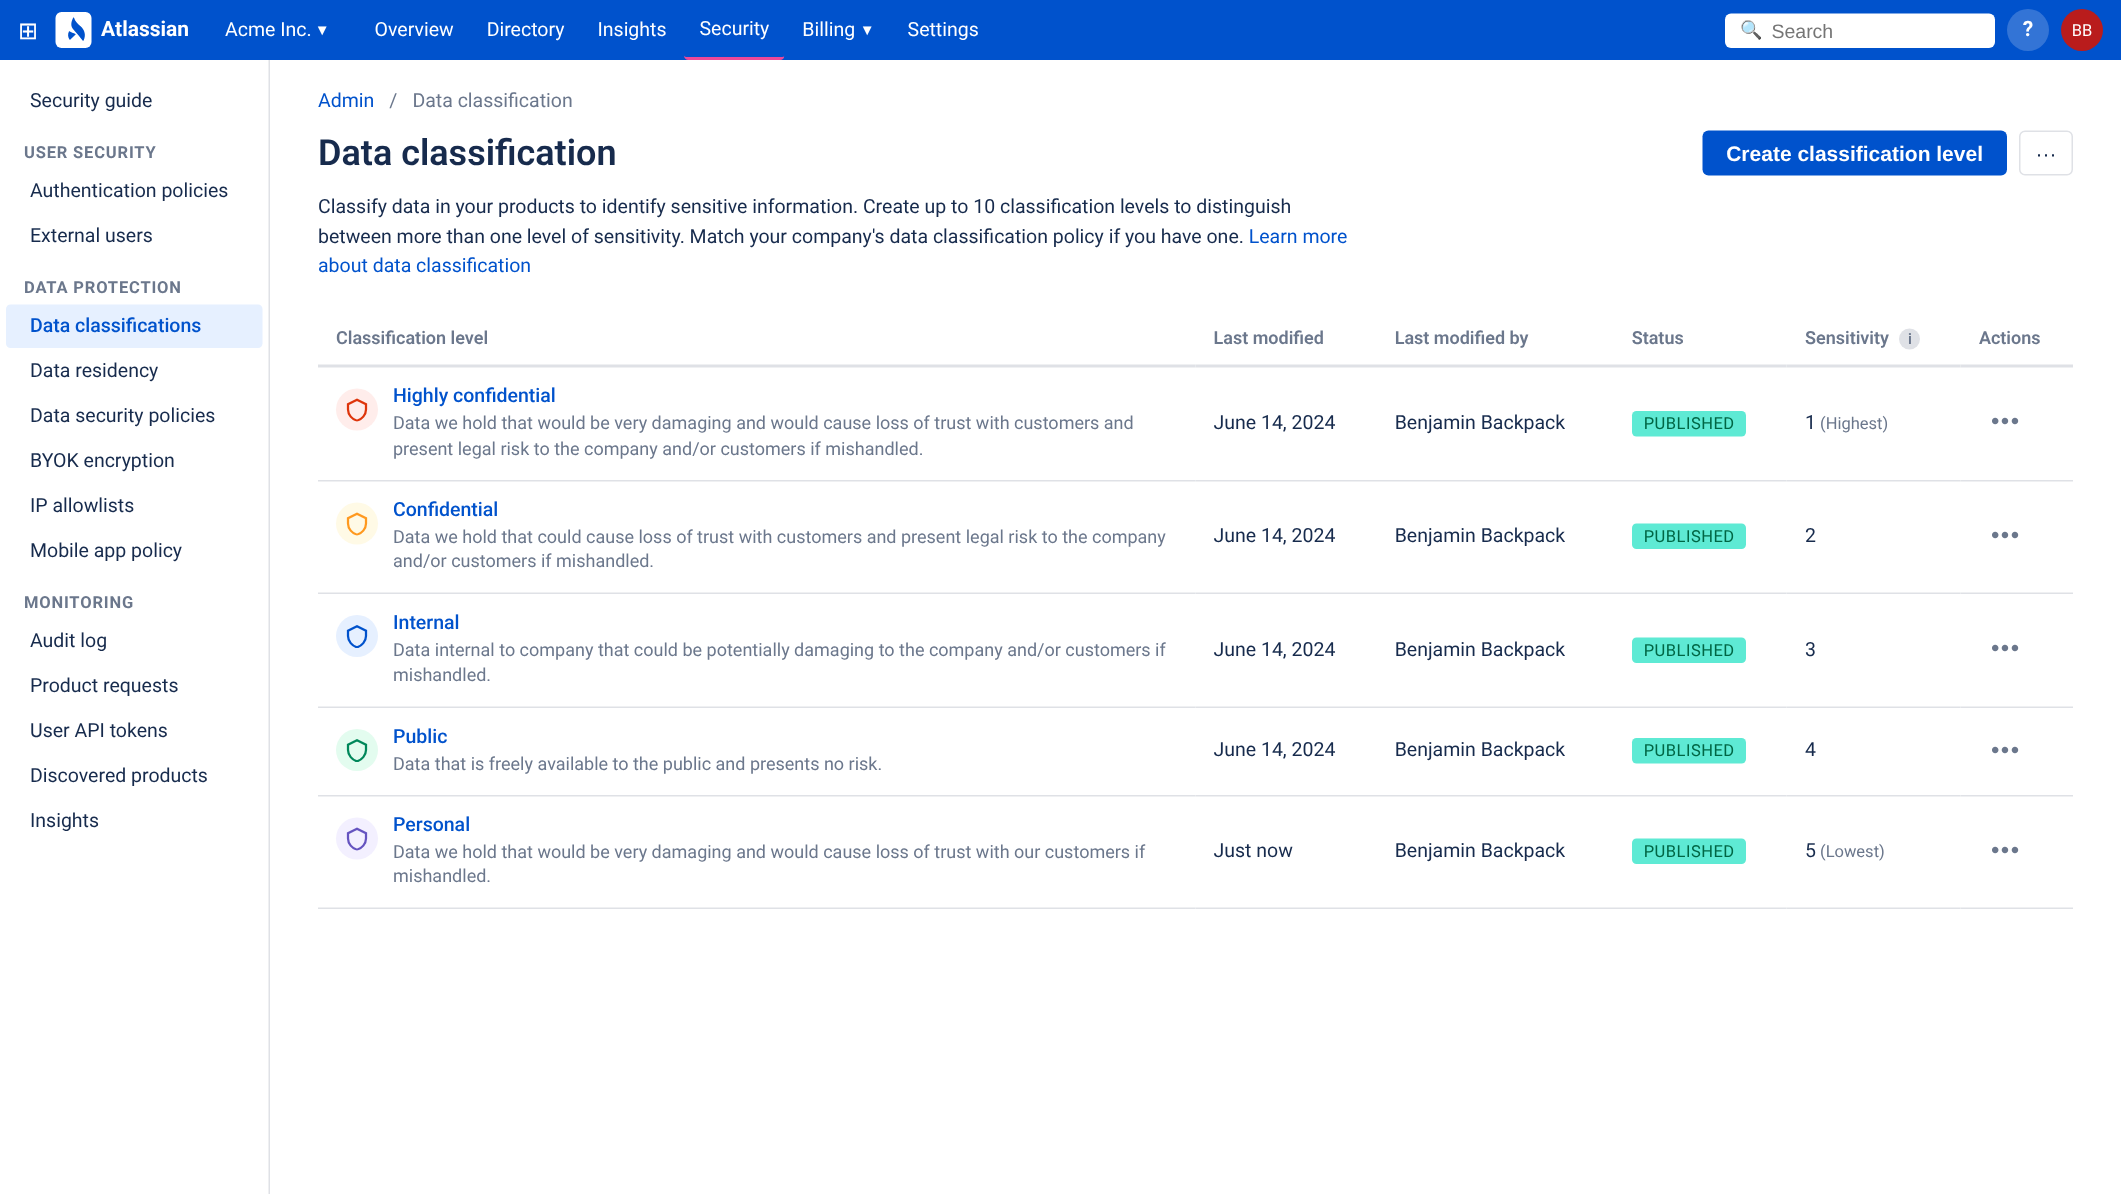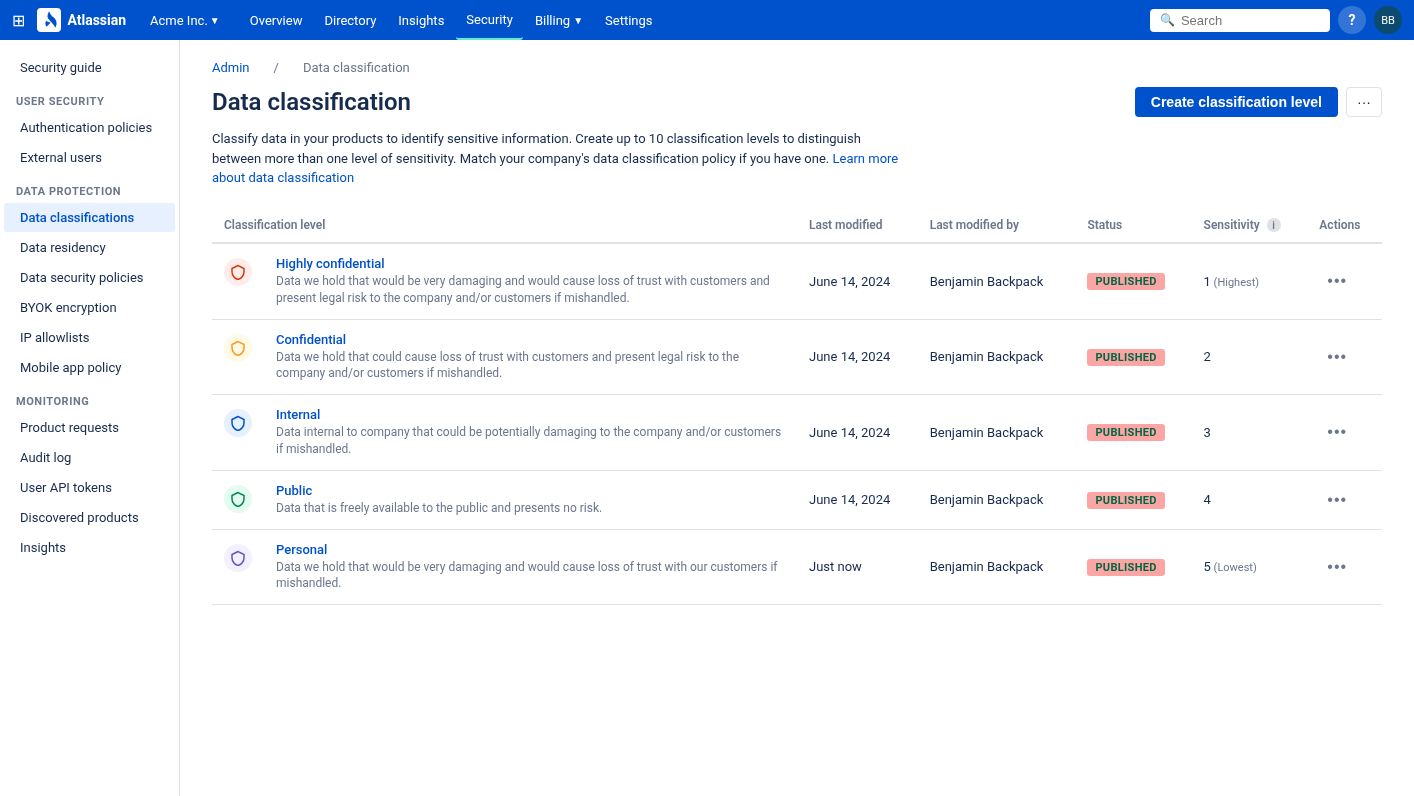--- a/index.html
+++ b/index.html
@@ -11,69 +11,69 @@
       background: #0052cc; padding: 0 12px; gap: 8px;
       position: fixed; top: 0; left: 0; right: 0; z-index: 100;
     }
     .topnav-grid-icon { color: #fff; font-size: 16px; cursor: pointer; margin-right: 4px; }
     .topnav-logo { display: flex; align-items: center; gap: 6px; color: #fff; font-weight: 700; font-size: 14px; margin-right: 8px; }
     .topnav-logo-icon { width: 24px; height: 24px; background: #fff; border-radius: 4px; display: flex; align-items: center; justify-content: center; }
     .topnav-logo-icon svg { width: 18px; height: 18px; }
     .topnav-org { color: #fff; font-size: 13px; display: flex; align-items: center; gap: 2px; cursor: pointer; margin-right: 4px; padding: 4px 8px; border-radius: 3px; }
     .topnav-nav { display: flex; align-items: center; gap: 2px; flex: 1; }
     .topnav-nav-item { color: #fff; font-size: 13px; padding: 4px 10px; border-radius: 3px; cursor: pointer; height: 40px; display: flex; align-items: center; gap: 3px; text-decoration: none; }
-    .topnav-nav-item.active { border-bottom: 2px solid #5eead4; }
+    .topnav-nav-item.active { border-bottom: 2px solid #ec4899; }
     .topnav-right { display: flex; align-items: center; gap: 8px; margin-left: auto; }
     .topnav-search { display: flex; align-items: center; background: #fff; border-radius: 4px; padding: 4px 10px; gap: 6px; width: 180px; }
     .topnav-search-icon { color: #0052cc; font-size: 12px; }
     .topnav-search input { border: none; outline: none; font-size: 13px; width: 100%; color: #172b4d; background: transparent; }
     .topnav-help { width: 28px; height: 28px; border-radius: 50%; background: rgba(255,255,255,0.2); display: flex; align-items: center; justify-content: center; color: #fff; cursor: pointer; font-size: 14px; font-weight: bold; }
-    .topnav-avatar { width: 28px; height: 28px; border-radius: 50%; background: #0c4a6e; display: flex; align-items: center; justify-content: center; color: #fff; font-size: 11px; cursor: pointer; }
+    .topnav-avatar { width: 28px; height: 28px; border-radius: 50%; background: #b91c1c; display: flex; align-items: center; justify-content: center; color: #fff; font-size: 11px; cursor: pointer; }
 
     
     .layout { display: flex; margin-top: 40px; min-height: calc(100vh - 40px); }
 
     
     .sidebar { width: 180px; min-width: 180px; background: #fff; border-right: 1px solid #dfe1e6; padding: 12px 0; }
     .sidebar-section-label { font-size: 11px; font-weight: 700; color: #6b778c; text-transform: uppercase; padding: 12px 16px 4px; letter-spacing: 0.05em; }
     .sidebar-item { display: flex; align-items: center; padding: 7px 16px; font-size: 13px; color: #172b4d; cursor: pointer; border-radius: 3px; margin: 1px 4px; }
     .sidebar-item.active { background: #e6f0ff; color: #0052cc; font-weight: 500; }
     .sidebar-top-item { font-size: 13px; padding: 7px 16px; color: #172b4d; cursor: pointer; margin: 1px 4px; border-radius: 3px; }
 
     
     .main { flex: 1; padding: 20px 32px; overflow: auto; }
 
     
-    .breadcrumb { display: flex; align-items: center; gap: 24px; font-size: 13px; color: #6b778c; margin-bottom: 12px; }
+    .breadcrumb { display: flex; align-items: center; gap: 10px; font-size: 13px; color: #6b778c; margin-bottom: 12px; }
     .breadcrumb a { color: #0052cc; text-decoration: none; cursor: pointer; }
     .breadcrumb-sep { color: #6b778c; }
 
     
     .page-header { display: flex; align-items: center; justify-content: space-between; margin-bottom: 12px; }
     .page-title { font-size: 24px; font-weight: 600; color: #172b4d; }
     .page-header-actions { display: flex; align-items: center; gap: 8px; }
     .btn-primary { background: #0052cc; color: #fff; border: none; border-radius: 4px; padding: 7px 16px; font-size: 14px; cursor: pointer; font-weight: 700; }
     .btn-more { background: #fff; color: #172b4d; border: 1px solid #dfe1e6; border-radius: 4px; padding: 6px 10px; cursor: pointer; font-size: 14px; }
 
     
     .page-desc { font-size: 13px; color: #172b4d; line-height: 1.5; margin-bottom: 20px; max-width: 700px; }
     .page-desc a { color: #0052cc; text-decoration: none; }
 
     
     .table { width: 100%; border-collapse: collapse; }
     .table th { font-size: 12px; font-weight: 600; color: #6b778c; text-align: left; padding: 10px 12px; border-bottom: 2px solid #dfe1e6; }
     .table td { padding: 12px; border-bottom: 1px solid #dfe1e6; vertical-align: middle; }
 
-    .classification-cell { display: flex; align-items: flex-start; gap: 24px; }
+    .classification-cell { display: flex; align-items: flex-start; gap: 10px; }
     .classification-icon { width: 28px; height: 28px; min-width: 28px; border-radius: 50%; display: flex; align-items: center; justify-content: center; margin-top: 2px; }
 
     .classification-name { font-size: 13px; font-weight: 500; color: #0052cc; cursor: pointer; }
     .classification-desc { font-size: 12px; color: #6b778c; margin-top: 2px; line-height: 1.4; max-width: 550px; }
 
-    .status-badge { display: inline-block; background: #fca5a5; color: #006644; font-size: 11px; font-weight: 700; padding: 2px 8px; border-radius: 3px; letter-spacing: 0.03em; }
+    .status-badge { display: inline-block; background: #5eead4; color: #006644; font-size: 11px; font-weight: 400; padding: 2px 8px; border-radius: 3px; letter-spacing: 0.03em; }
 
     .sensitivity-cell { font-size: 13px; color: #172b4d; }
     .sensitivity-note { font-size: 11px; color: #6b778c; }
 
     .actions-btn { background: none; border: none; cursor: pointer; padding: 4px 8px; border-radius: 3px; color: #6b778c; font-size: 16px; letter-spacing: 1px; }
 
     .info-icon { display: inline-flex; align-items: center; justify-content: center; width: 14px; height: 14px; border-radius: 50%; background: #dfe1e6; color: #6b778c; font-size: 10px; margin-left: 4px; cursor: pointer; }
   </style>
 </head>
 <body>
@@ -125,22 +125,22 @@
 
     <div class="sidebar-section-label">Data Protection</div>
     <div class="sidebar-item active">Data classifications</div>
     <div class="sidebar-item">Data residency</div>
     <div class="sidebar-item">Data security policies</div>
     <div class="sidebar-item">BYOK encryption</div>
     <div class="sidebar-item">IP allowlists</div>
     <div class="sidebar-item">Mobile app policy</div>
 
     <div class="sidebar-section-label">Monitoring</div>
+    <div class="sidebar-item">Audit log</div>
     <div class="sidebar-item">Product requests</div>
-    <div class="sidebar-item">Audit log</div>
     <div class="sidebar-item">User API tokens</div>
     <div class="sidebar-item">Discovered products</div>
     <div class="sidebar-item">Insights</div>
   </aside>
 
   <main class="main">
 
     <div class="breadcrumb">
       <a>Admin</a>
       <span class="breadcrumb-sep">/</span>

